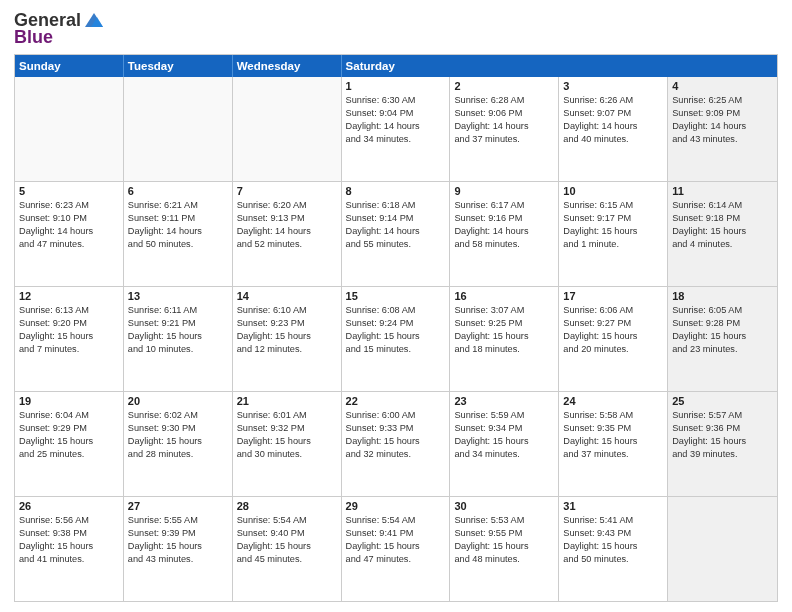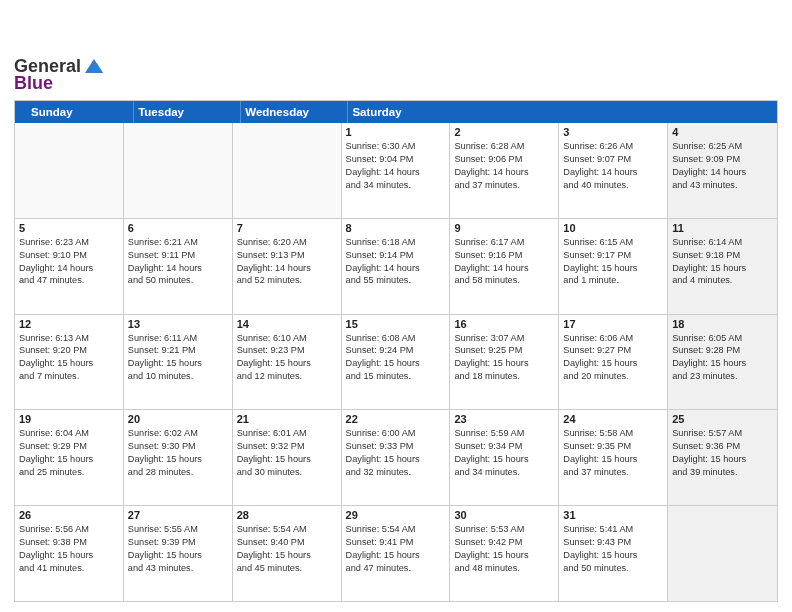--- a/index.html
+++ b/index.html
@@ -20,21 +20,20 @@
     .header {
       display: flex;
       justify-content: space-between;
       align-items: flex-start;
       margin-bottom: 6px;
     }
     .logo {
       display: flex;
       align-items: center;
       gap: 0;
-      margin-top: 46px;
     }
     .title-block {
       text-align: right;
     }
     .month-year {
       font-size: 28px;
       font-weight: bold;
       color: #222;
     }
     .location {
@@ -44,21 +43,20 @@
     .calendar {
       flex: 1;
       display: flex;
       flex-direction: column;
       border: 1px solid #ccc;
     }
     .cal-header-row {
       display: grid;
       grid-template-columns: repeat(7, 1fr);
       background: #1565c0;
-      padding-left: 12px;
     }
     .cal-header-cell {
       color: #fff;
       font-size: 11.5px;
       font-weight: bold;
       padding: 5px 4px;
       text-align: left;
       border-right: 1px solid #4a90d9;
     }
     .cal-header-cell:last-child { border-right: none; }
@@ -341,21 +339,21 @@
           <div class="cal-cell">
             <span class="day-num">29</span>
             <span class="cell-line">Sunrise: 5:54 AM</span>
             <span class="cell-line">Sunset: 9:41 PM</span>
             <span class="cell-line">Daylight: 15 hours</span>
             <span class="cell-line">and 47 minutes.</span>
           </div>
           <div class="cal-cell">
             <span class="day-num">30</span>
             <span class="cell-line">Sunrise: 5:53 AM</span>
-            <span class="cell-line">Sunset: 9:42 PM</span>
+            <span class="cell-line">Sunset: 9:55 PM</span>
             <span class="cell-line">Daylight: 15 hours</span>
             <span class="cell-line">and 48 minutes.</span>
           </div>
           <div class="cal-cell">
             <span class="day-num">31</span>
             <span class="cell-line">Sunrise: 5:41 AM</span>
             <span class="cell-line">Sunset: 9:43 PM</span>
             <span class="cell-line">Daylight: 15 hours</span>
             <span class="cell-line">and 50 minutes.</span>
           </div>

